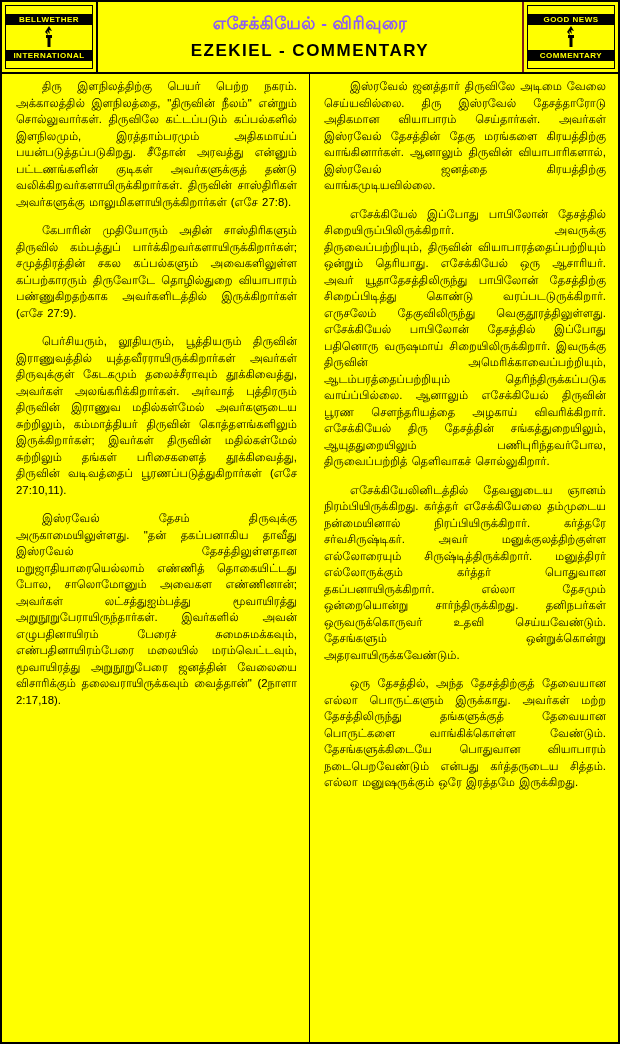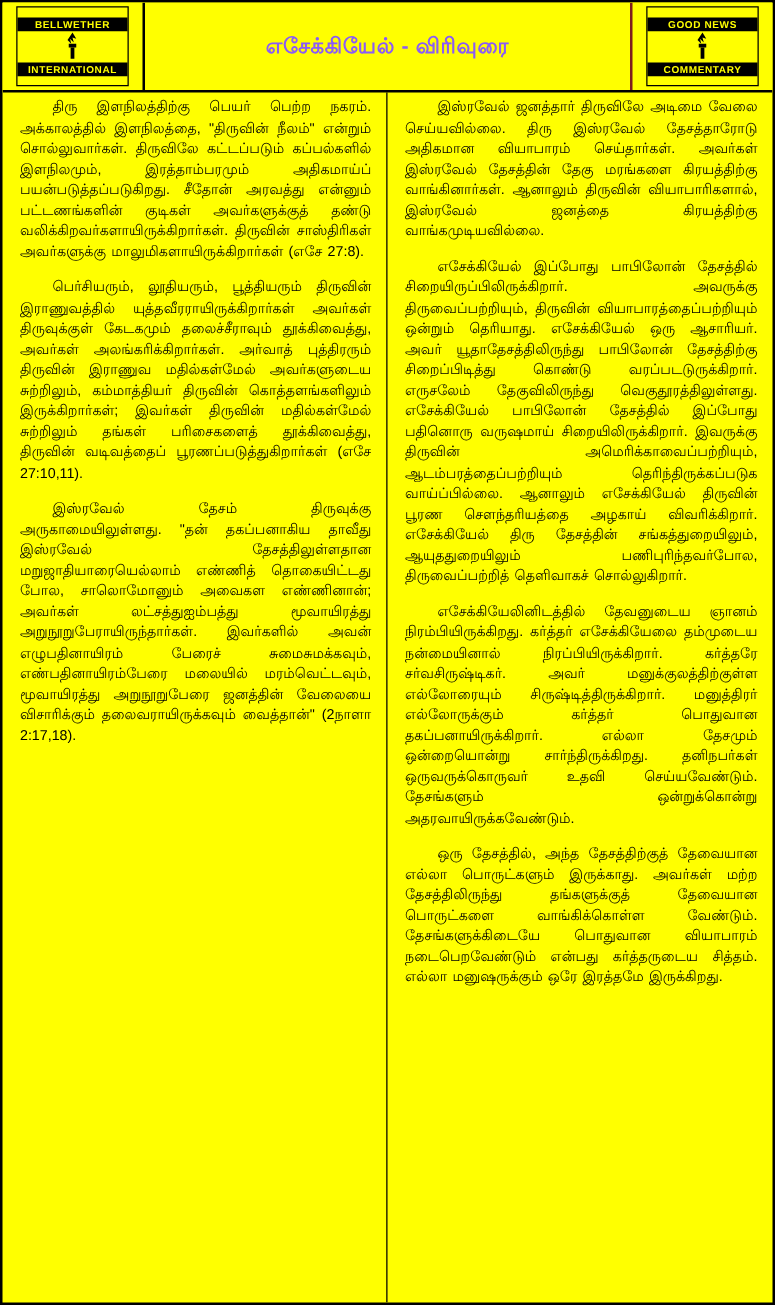--- a/index.html
+++ b/index.html
@@ -23,21 +23,21 @@
   
   .header {
     height: 72px;
     box-sizing: border-box;
     border-bottom: 2px solid #000000;
     display: flex;
     align-items: stretch;
     background: #ffff00;
   }
   .logo-box {
-    width: 114px;
+    width: 96px;
     box-sizing: border-box;
     border-right: 2px solid #000000;
     background: #ffff00;
     display: flex;
     align-items: flex-end;
     justify-content: center;
     padding: 3px;
   }
   .logo-box.right {
     border-right: none;
@@ -138,20 +138,21 @@
             <rect x="7" y="10" width="6" height="3" fill="#000"></rect>
             <rect x="8.5" y="13" width="3" height="9" fill="#000"></rect>
           </svg>
         </div>
         <div class="logo-band spaced">INTERNATIONAL</div>
       </div>
     </div>
 
     <div class="title-box">
       <div class="title-ta">எசேக்கியேல் - விரிவுரை</div>
+      <div class="title-en">EZEKIEL - COMMENTARY</div>
     </div>
 
     <div class="logo-box right">
       <div class="logo-inner">
         <div class="logo-band">GOOD NEWS</div>
         <div class="logo-torch">
           <svg width="20" height="24" viewBox="0 0 20 24" aria-hidden="true">
             <path d="M10 1 L13 6 L10 5 L11 9 L8 6 L9 10 L6 7 Z" fill="#000"></path>
             <rect x="7" y="10" width="6" height="3" fill="#000"></rect>
             <rect x="8.5" y="13" width="3" height="9" fill="#000"></rect>
@@ -160,20 +161,21 @@
         <div class="logo-band spaced">COMMENTARY</div>
       </div>
     </div>
 
   </div>
 
   <div class="content">
 
     <div class="col left">
       <p class="para">திரு இளநிலத்திற்கு பெயர் பெற்ற நகரம். அக்காலத்தில் இளநிலத்தை, "திருவின் நீலம்" என்றும் சொல்லுவார்கள். திருவிலே கட்டப்படும் கப்பல்களில் இளநிலமும், இரத்தாம்பரமும் அதிகமாய்ப் பயன்படுத்தப்படுகிறது. சீதோன் அரவத்து என்னும் பட்டணங்களின் குடிகள் அவர்களுக்குத் தண்டு வலிக்கிறவர்களாயிருக்கிறார்கள். திருவின் சாஸ்திரிகள் அவர்களுக்கு மாலுமிகளாயிருக்கிறார்கள் (எசே 27:8).</p>
+      <p class="para">கேபாரின் முதியோரும் அதின் சாஸ்திரிகளும் திருவில் கம்பத்துப் பார்க்கிறவர்களாயிருக்கிறார்கள்; சமுத்திரத்தின் சகல கப்பல்களும் அவைகளிலுள்ள கப்பற்காரரும் திருவோடே தொழில்துறை வியாபாரம் பண்ணுகிறதற்காக அவர்களிடத்தில் இருக்கிறார்கள் (எசே 27:9).</p>
       <p class="para">பெர்சியரும், லூதியரும், பூத்தியரும் திருவின் இராணுவத்தில் யுத்தவீரராயிருக்கிறார்கள் அவர்கள் திருவுக்குள் கேடகமும் தலைச்சீராவும் தூக்கிவைத்து, அவர்கள் அலங்கரிக்கிறார்கள். அர்வாத் புத்திரரும் திருவின் இராணுவ மதில்கள்மேல் அவர்களுடைய சுற்றிலும், கம்மாத்தியர் திருவின் கொத்தளங்களிலும் இருக்கிறார்கள்; இவர்கள் திருவின் மதில்கள்மேல் சுற்றிலும் தங்கள் பரிசைகளைத் தூக்கிவைத்து, திருவின் வடிவத்தைப் பூரணப்படுத்துகிறார்கள் (எசே 27:10,11).</p>
       <p class="para">இஸ்ரவேல் தேசம் திருவுக்கு அருகாமையிலுள்ளது. "தன் தகப்பனாகிய தாவீது இஸ்ரவேல் தேசத்திலுள்ளதான மறுஜாதியாரையெல்லாம் எண்ணித் தொகையிட்டது போல, சாலொமோனும் அவைகள எண்ணினான்; அவர்கள் லட்சத்துஐம்பத்து மூவாயிரத்து அறுநூறுபேராயிருந்தார்கள். இவர்களில் அவன் எழுபதினாயிரம் பேரைச் சுமைசுமக்கவும், எண்பதினாயிரம்பேரை மலையில் மரம்வெட்டவும், மூவாயிரத்து அறுநூறுபேரை ஜனத்தின் வேலையை விசாரிக்கும் தலைவராயிருக்கவும் வைத்தான்" (2நாளா 2:17,18).</p>
     </div>
 
     <div class="col right">
       <p class="para">இஸ்ரவேல் ஜனத்தார் திருவிலே அடிமை வேலை செய்யவில்லை. திரு இஸ்ரவேல் தேசத்தாரோடு அதிகமான வியாபாரம் செய்தார்கள். அவர்கள் இஸ்ரவேல் தேசத்தின் தேகு மரங்களை கிரயத்திற்கு வாங்கினார்கள். ஆனாலும் திருவின் வியாபாரிகளால், இஸ்ரவேல் ஜனத்தை கிரயத்திற்கு வாங்கமுடியவில்லை.</p>
       <p class="para">எசேக்கியேல் இப்போது பாபிலோன் தேசத்தில் சிறையிருப்பிலிருக்கிறார். அவருக்கு திருவைப்பற்றியும், திருவின் வியாபாரத்தைப்பற்றியும் ஒன்றும் தெரியாது. எசேக்கியேல் ஒரு ஆசாரியர். அவர் யூதாதேசத்திலிருந்து பாபிலோன் தேசத்திற்கு சிறைப்பிடித்து கொண்டு வரப்படடுருக்கிறார். எருசலேம் தேகுவிலிருந்து வெகுதூரத்திலுள்ளது. எசேக்கியேல் பாபிலோன் தேசத்தில் இப்போது பதினொரு வருஷமாய் சிறையிலிருக்கிறார். இவருக்கு திருவின் அமெரிக்காவைப்பற்றியும், ஆடம்பரத்தைப்பற்றியும் தெரிந்திருக்கப்படுக வாய்ப்பில்லை. ஆனாலும் எசேக்கியேல் திருவின் பூரண சௌந்தரியத்தை அழகாய் விவரிக்கிறார். எசேக்கியேல் திரு தேசத்தின் சங்கத்துறையிலும், ஆயுததுறையிலும் பணிபுரிந்தவர்போல, திருவைப்பற்றித் தெளிவாகச் சொல்லுகிறார்.</p>
       <p class="para">எசேக்கியேலினிடத்தில் தேவனுடைய ஞானம் நிரம்பியிருக்கிறது. கர்த்தர் எசேக்கியேலை தம்முடைய நன்மையினால் நிரப்பியிருக்கிறார். கர்த்தரே சர்வசிருஷ்டிகர். அவர் மனுக்குலத்திற்குள்ள எல்லோரையும் சிருஷ்டித்திருக்கிறார். மனுத்திரர் எல்லோருக்கும் கர்த்தர் பொதுவான தகப்பனாயிருக்கிறார். எல்லா தேசமும் ஒன்றையொன்று சார்ந்திருக்கிறது. தனிநபர்கள் ஒருவருக்கொருவர் உதவி செய்யவேண்டும். தேசங்களும் ஒன்றுக்கொன்று அதரவாயிருக்கவேண்டும்.</p>
       <p class="para">ஒரு தேசத்தில், அந்த தேசத்திற்குத் தேவையான எல்லா பொருட்களும் இருக்காது. அவர்கள் மற்ற தேசத்திலிருந்து தங்களுக்குத் தேவையான பொருட்களை வாங்கிக்கொள்ள வேண்டும். தேசங்களுக்கிடையே பொதுவான வியாபாரம் நடைபெறவேண்டும் என்பது கர்த்தருடைய சித்தம். எல்லா மனுஷருக்கும் ஒரே இரத்தமே இருக்கிறது.</p>
     </div>

